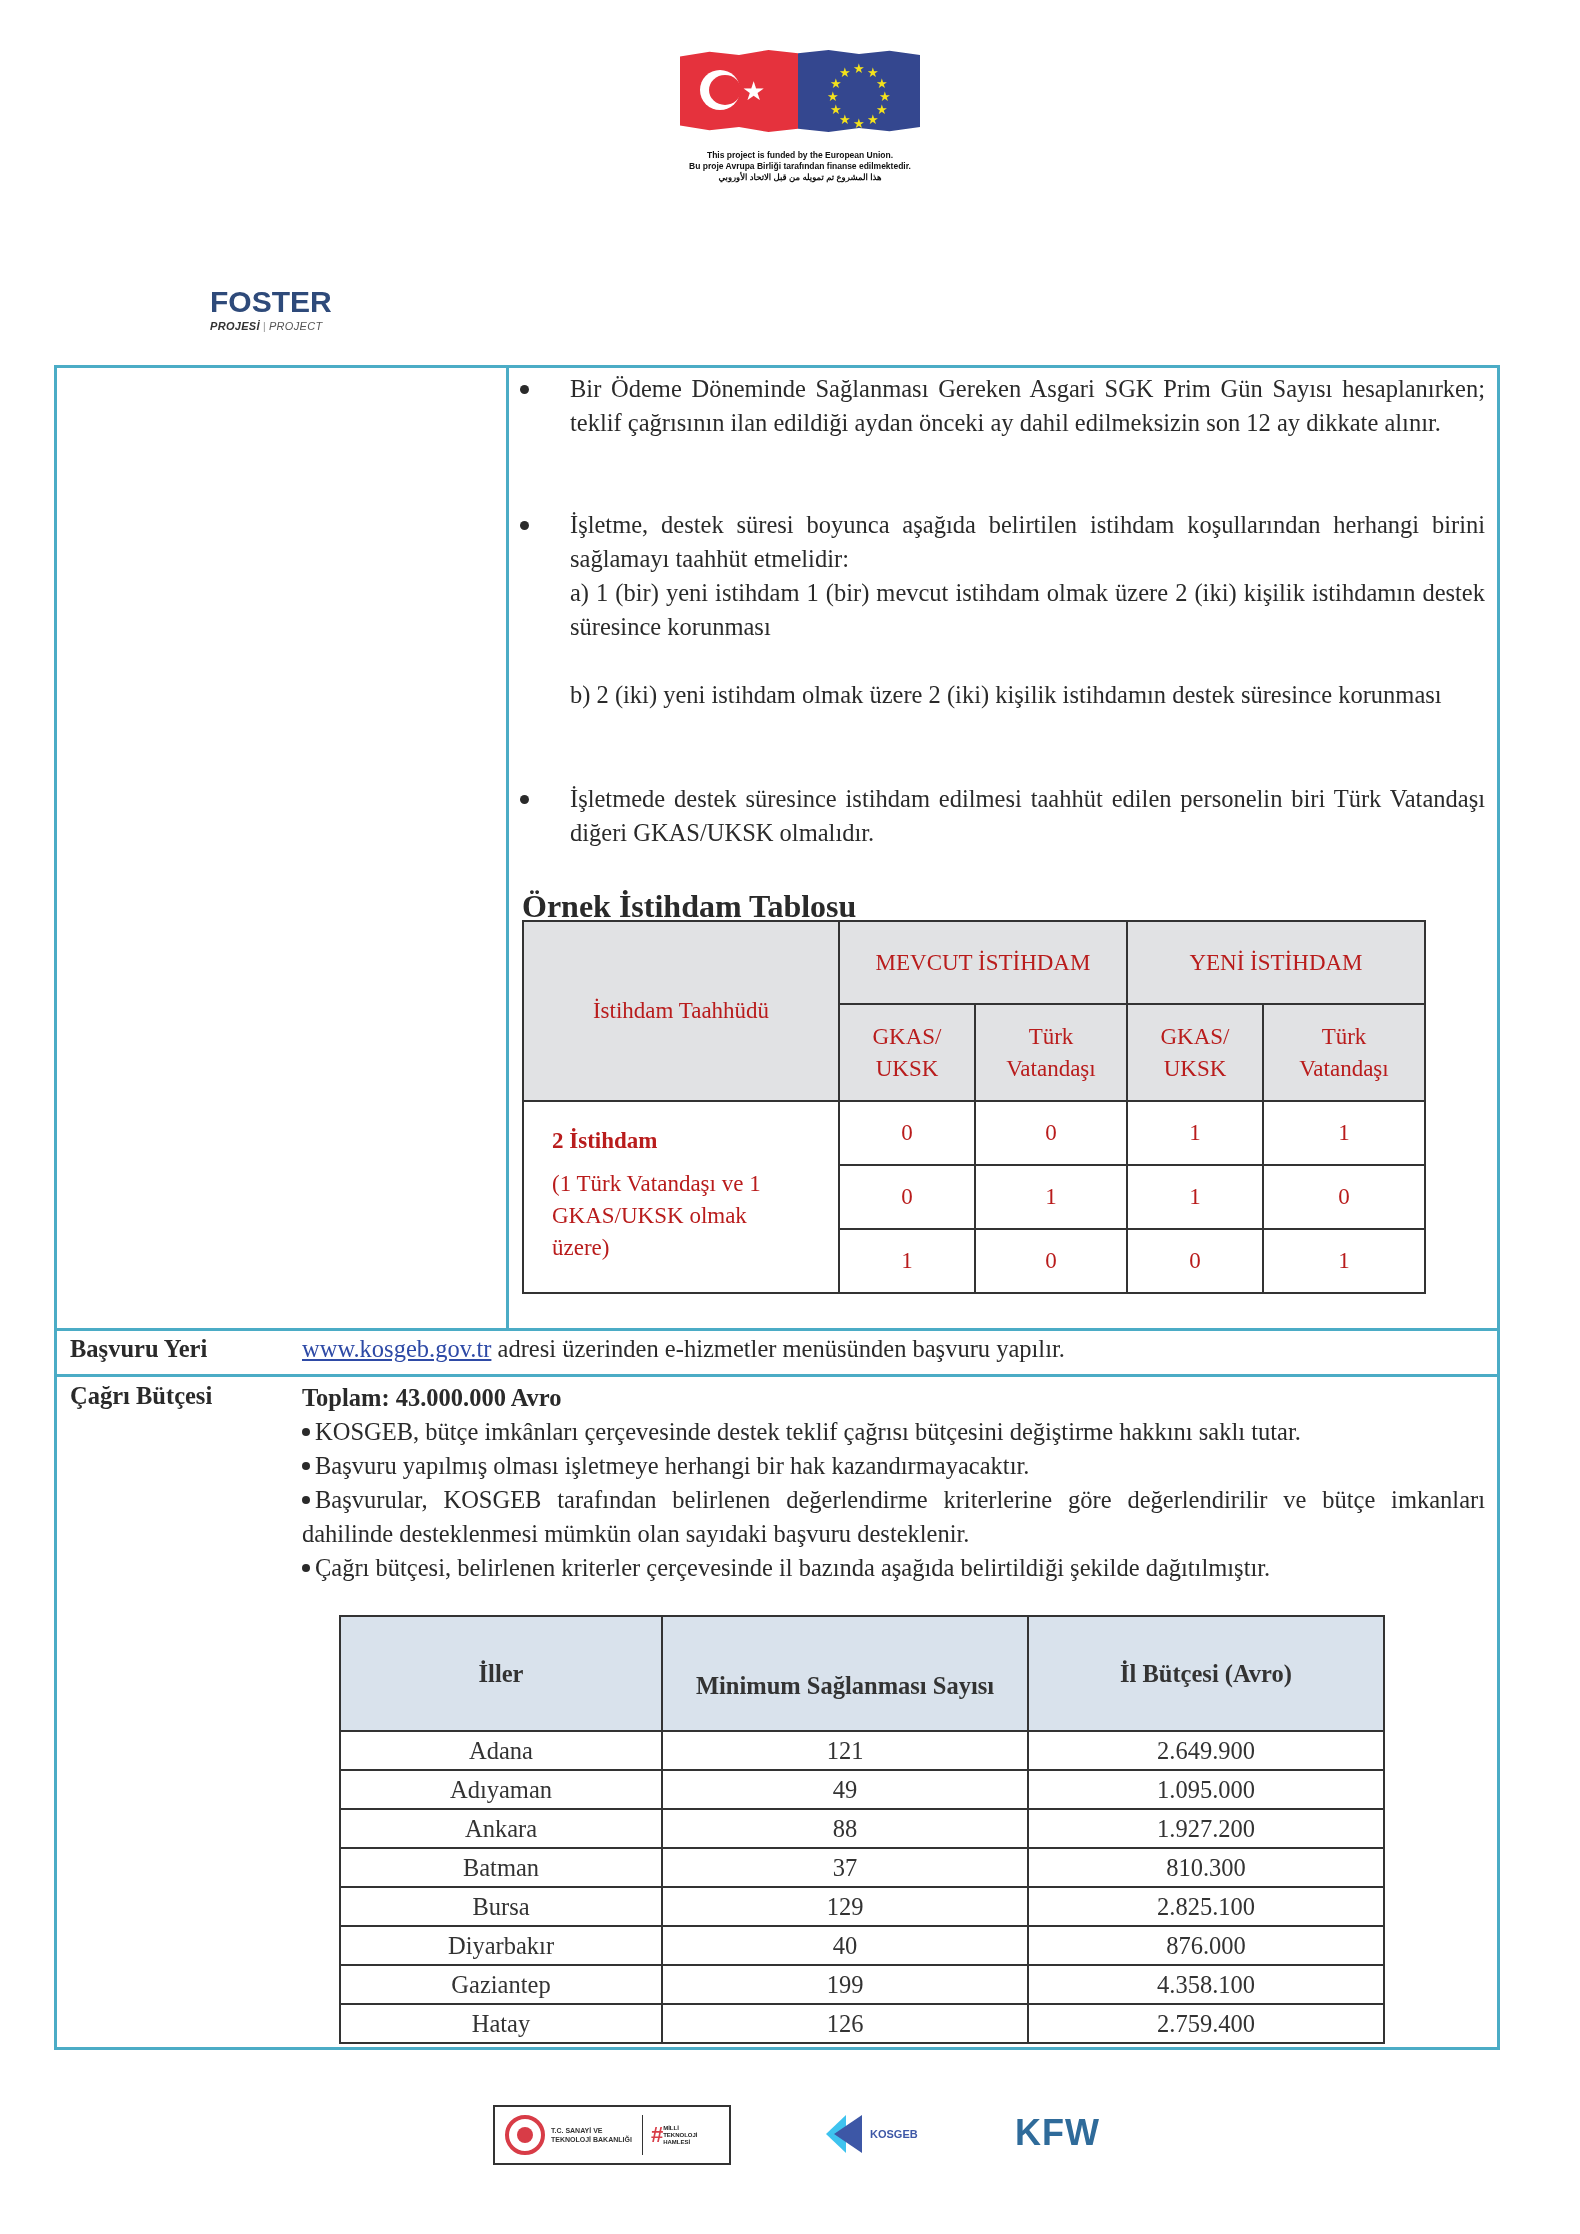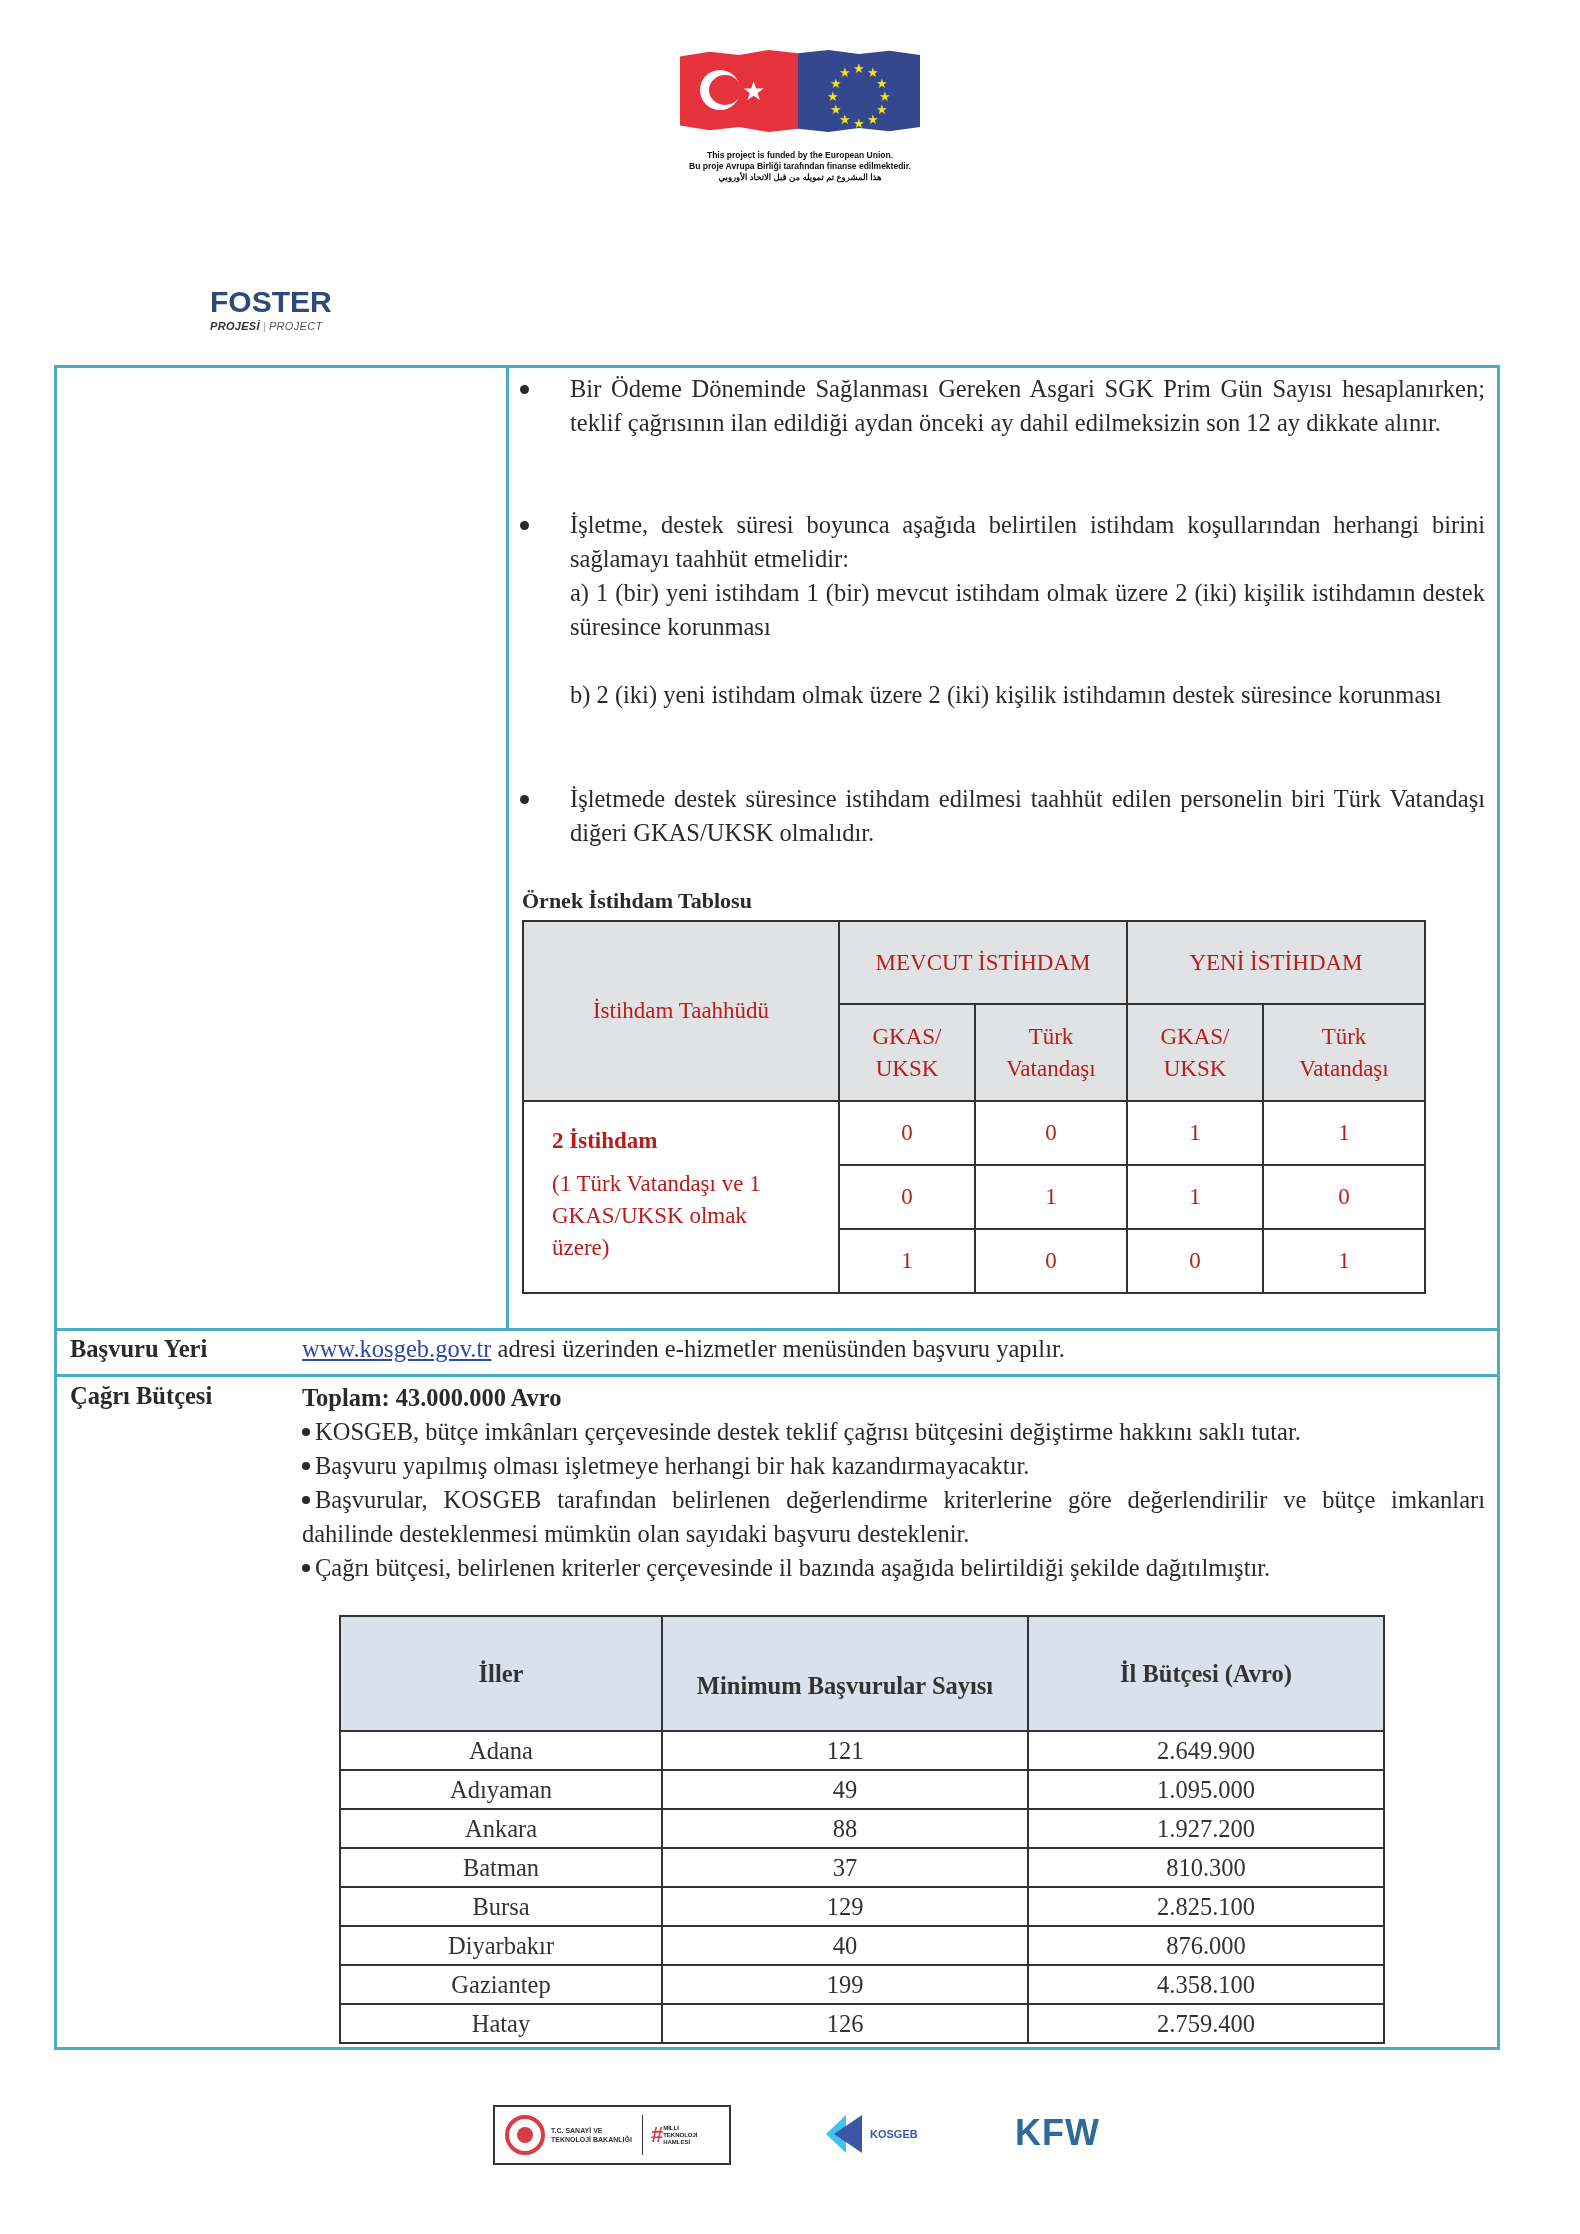--- a/index.html
+++ b/index.html
@@ -25,21 +25,21 @@
   
   .frame { left:54px; top:365px; width:1446px; height:1685px; border:3px solid #4bacc6; box-sizing:border-box; }
   .vline { background:#4bacc6; width:3px; }
   .hline { background:#4bacc6; height:3px; }
 
   .body-text { font-size:24.5px; line-height:34px; text-align:justify; }
   .bullet-row { position:absolute; left:520px; width:965px; }
   .bullet-dot { position:absolute; left:0; top:13px; width:9px; height:9px; border-radius:50%; background:#2a2a2a; }
   .bullet-text { margin-left:50px; }
 
-  .section-title { left:522px; top:888px; font-size:22px; font-weight:bold; }
+  .section-title { left:522px; top:888px; font-size:32px; font-weight:bold; }
 
   
   table { border-collapse:collapse; }
   .ex-table { position:absolute; left:522px; top:920px; width:904px; font-size:23px; }
   .ex-table td, .ex-table th { border:2px solid #333; text-align:center; vertical-align:middle; font-weight:normal; color:#b91c1c; }
   .ex-table th { background:#e1e2e4; }
   .ex-label { text-align:left !important; padding:0 28px; vertical-align:top !important; }
 
   .lbl { font-weight:bold; font-size:24.5px; }
   .link { color:#2e4aa6; text-decoration:underline; }
@@ -174,21 +174,21 @@
   <div><span class="small-dot"></span><span>KOSGEB, bütçe imkânları çerçevesinde destek teklif çağrısı bütçesini değiştirme hakkını saklı tutar.</span></div>
   <div><span class="small-dot"></span><span>Başvuru yapılmış olması işletmeye herhangi bir hak kazandırmayacaktır.</span></div>
   <div><span class="small-dot"></span><span>Başvurular, KOSGEB tarafından belirlenen değerlendirme kriterlerine göre değerlendirilir ve bütçe imkanları dahilinde desteklenmesi mümkün olan sayıdaki başvuru desteklenir.</span></div>
   <div><span class="small-dot"></span><span>Çağrı bütçesi, belirlenen kriterler çerçevesinde il bazında aşağıda belirtildiği şekilde dağıtılmıştır.</span></div>
 </div>
 
 <table class="prov-table">
   <tbody>
       <tr style="height:115px">
     <th style="width:318px">İller</th>
-    <th style="width:362px;padding-top:26px">Minimum Başvurular Sayısı</th>
+    <th style="width:362px;padding-top:26px">Minimum Sağlanması Sayısı</th>
     <th>İl Bütçesi (Avro)</th>
   </tr>
   <tr>
         <td>Adana</td>
         <td>121</td>
         <td>2.649.900</td>
       </tr>
   <tr>
         <td>Adıyaman</td>
         <td>49</td>

